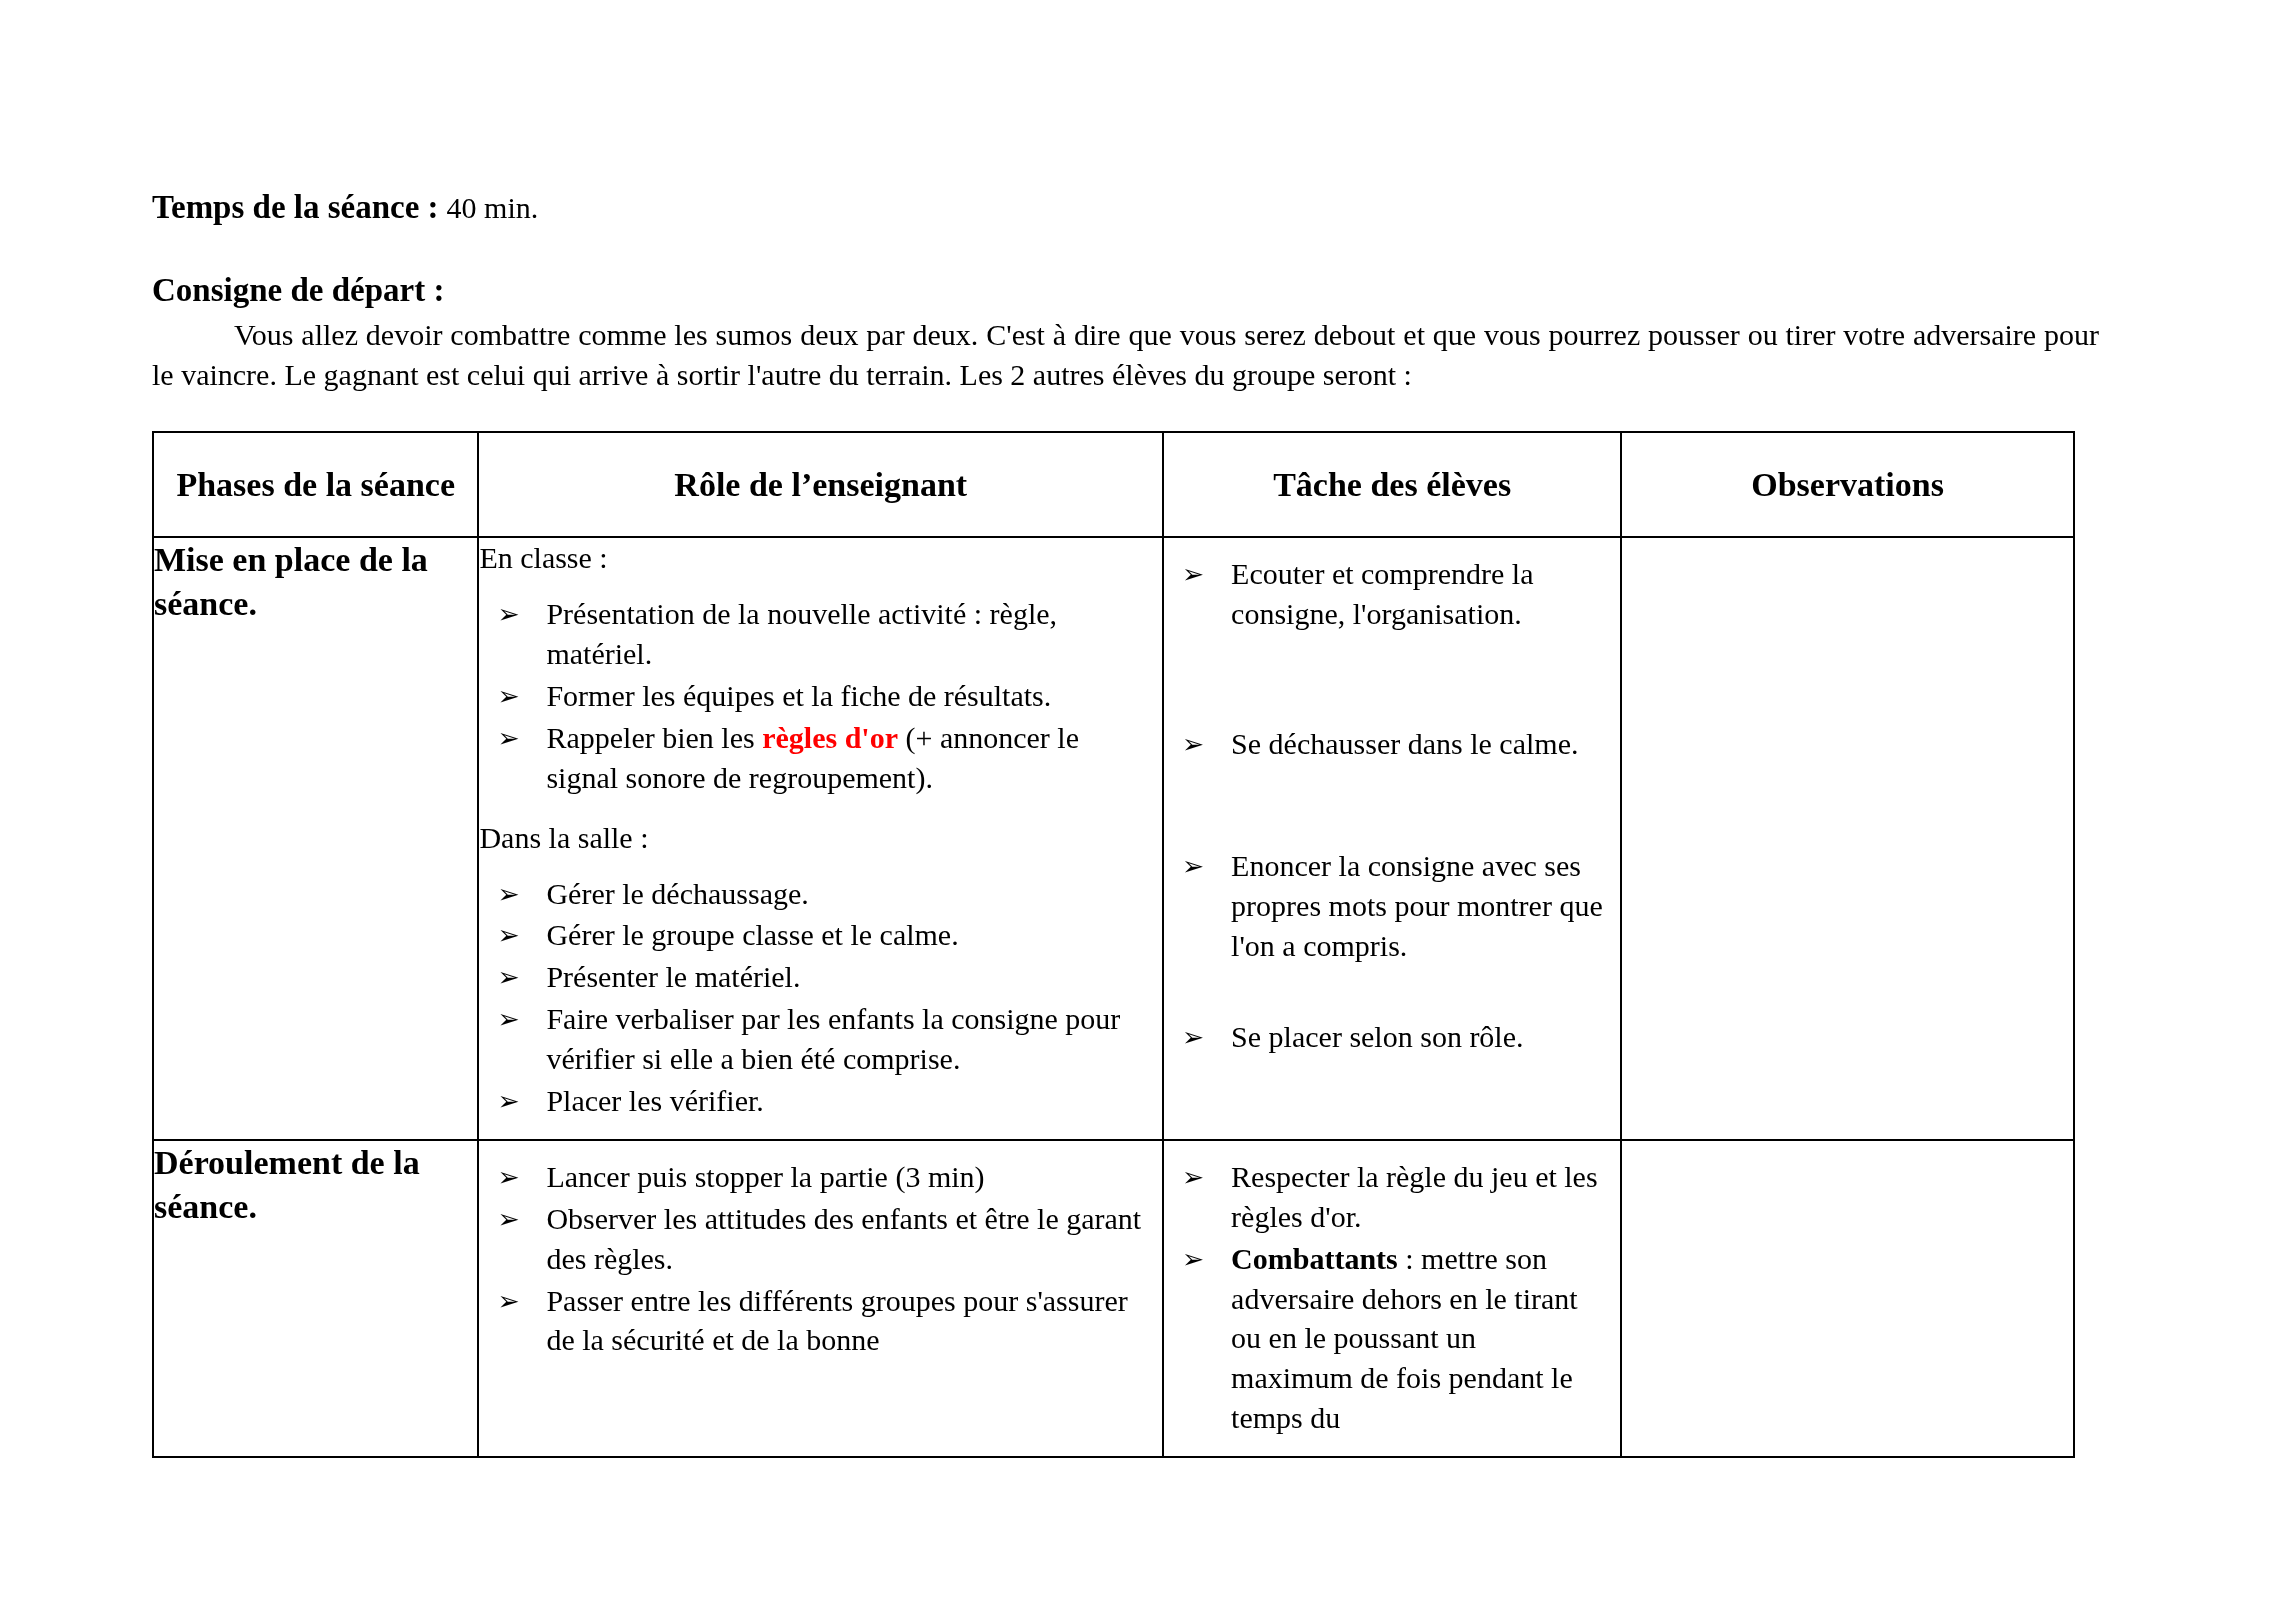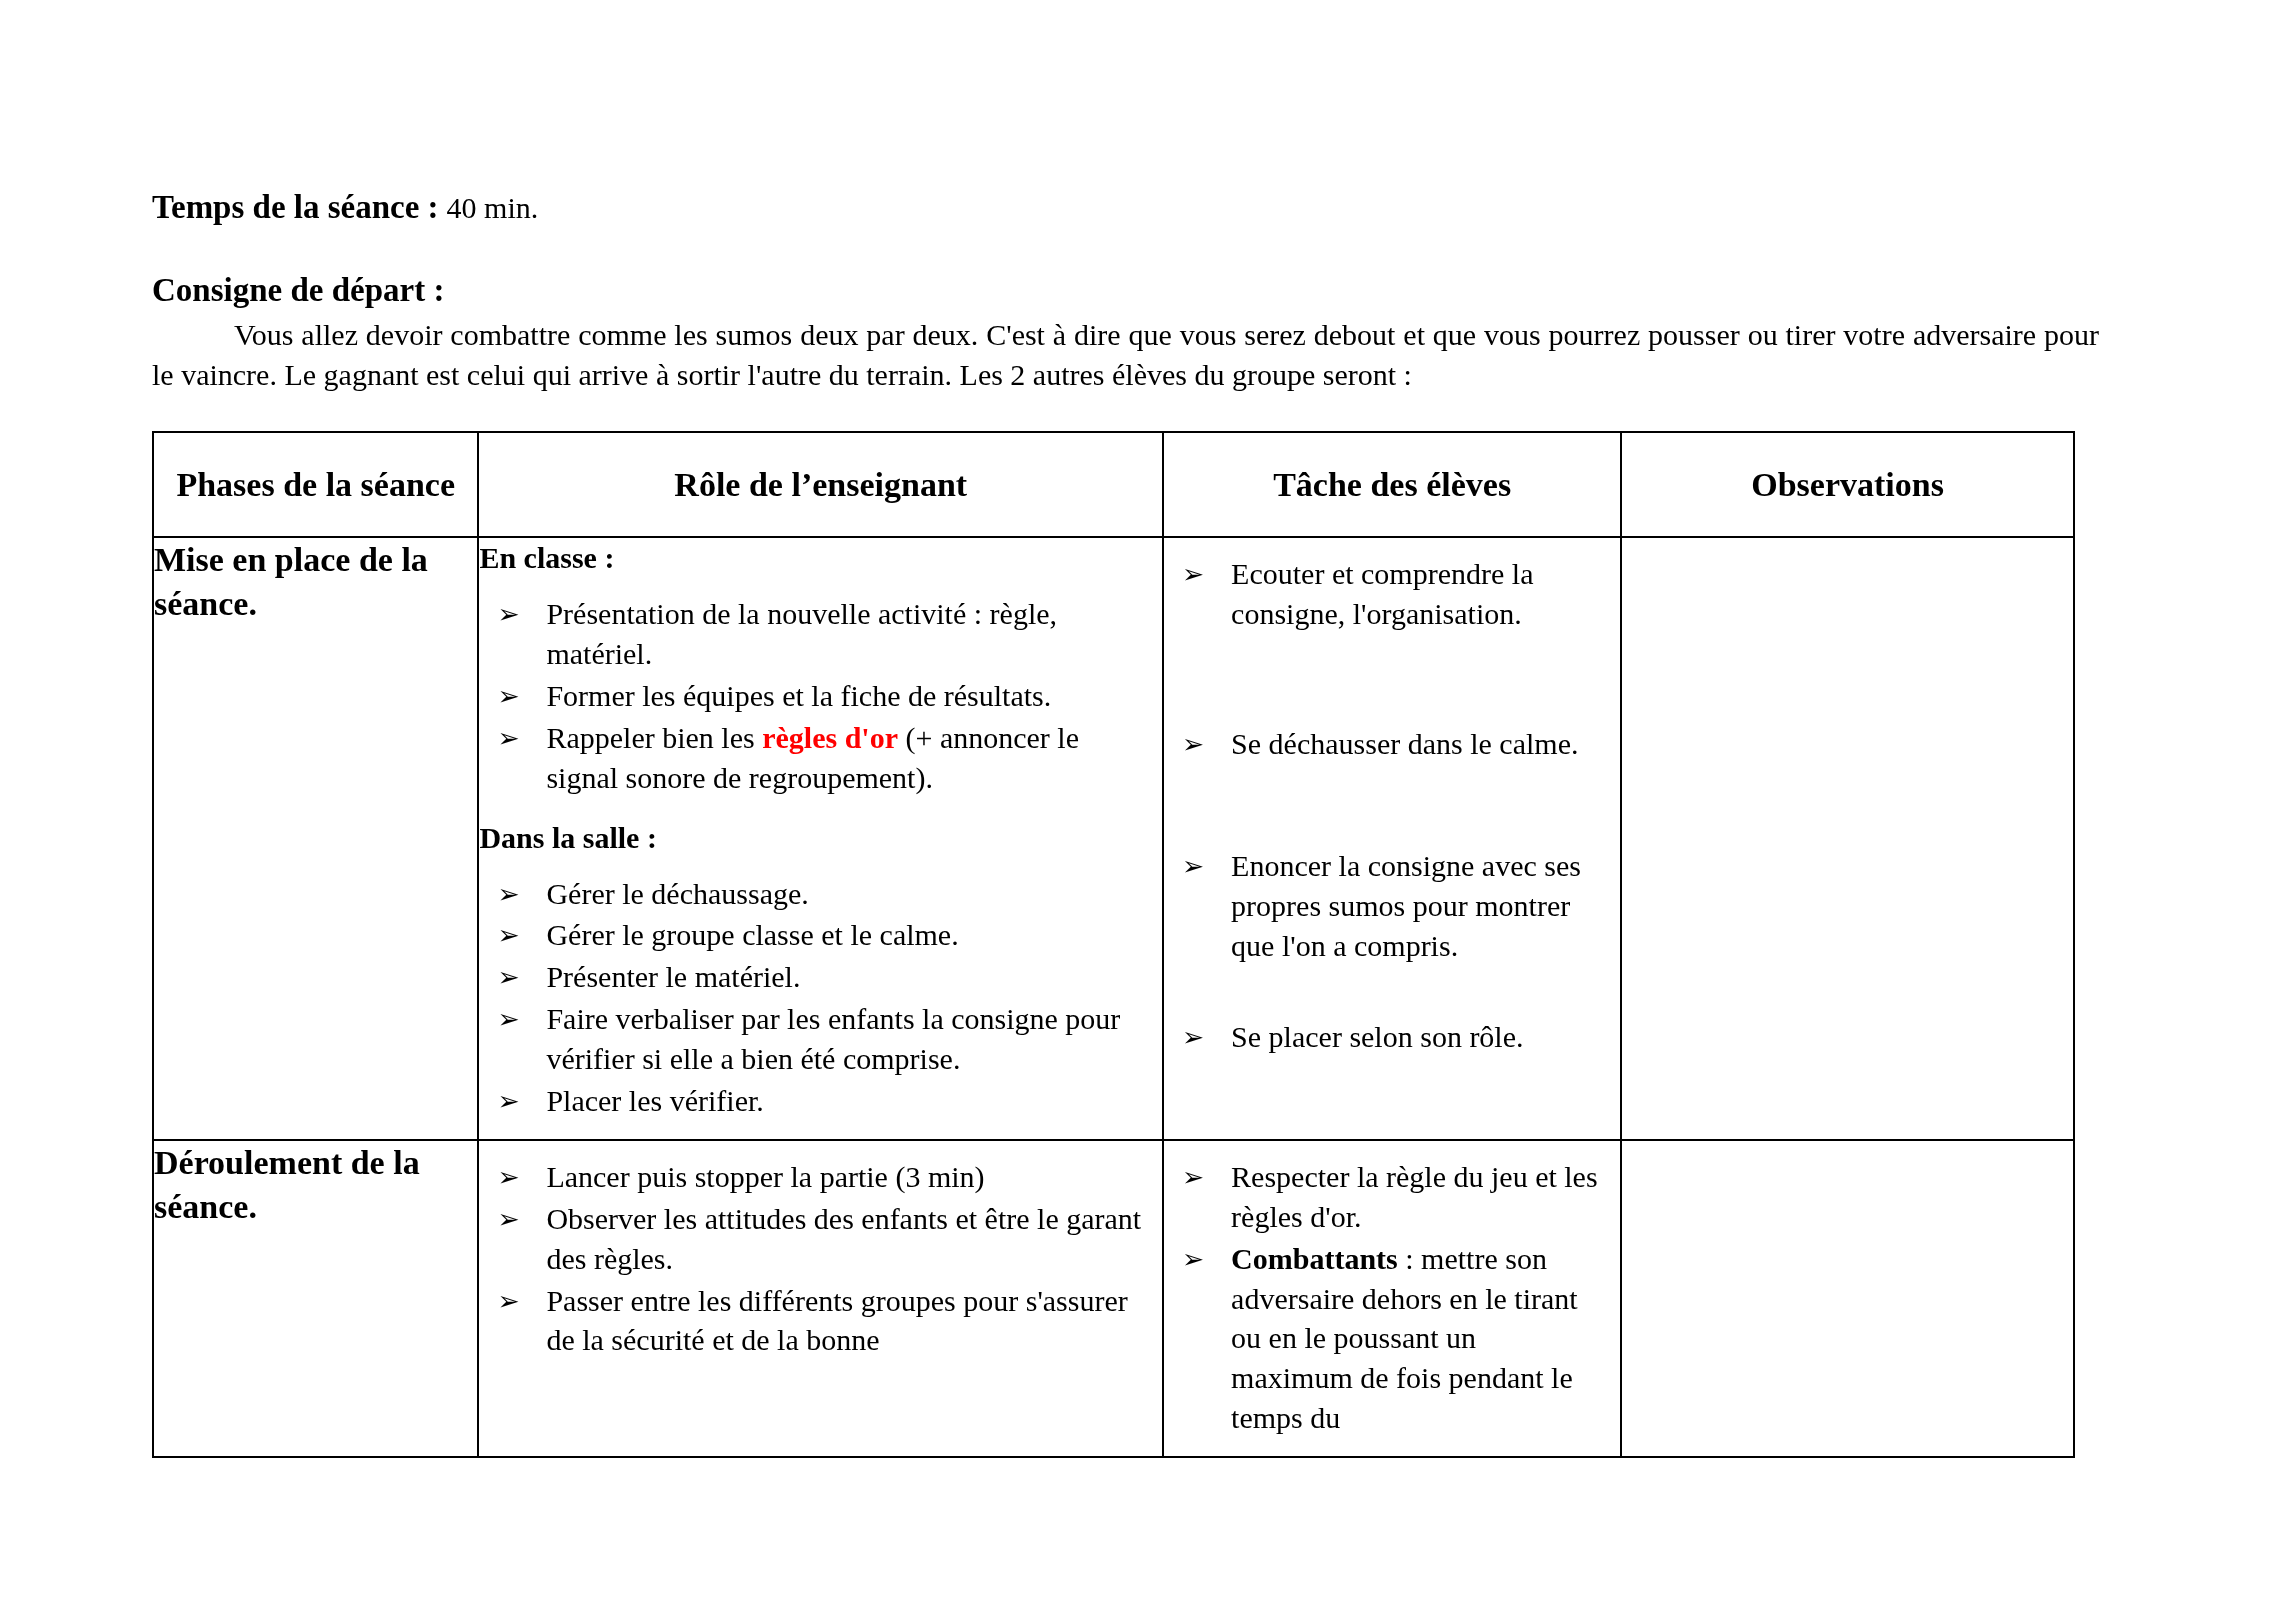--- a/index.html
+++ b/index.html
@@ -138,21 +138,21 @@
     top: 0;
     font-size: 26.5px;
     line-height: 1.5;
     font-family: "DejaVu Sans", sans-serif;
   }
   ul.arrow-list > li.spaced-lg { margin-top: 90px; }
   ul.arrow-list > li.spaced-md { margin-top: 82px; }
   ul.arrow-list > li.spaced-sm { margin-top: 51px; }
 
   .subhead {
-    font-weight: bold;
+    font-weight: normal;
     font-size: 30px;
     line-height: 1.33;
     margin: 0;
   }
   .subhead.second { margin-top: 2px; }
 
   .red-bold {
     color: #ff0000;
     font-weight: bold;
   }
@@ -206,21 +206,21 @@
             <li>Présenter le matériel.</li>
             <li>Faire verbaliser par les enfants la consigne pour vérifier si elle a bien été comprise.</li>
             <li>Placer les vérifier.</li>
           </ul>
         </td>
 
         <td class="cell">
           <ul class="arrow-list">
             <li>Ecouter et comprendre la consigne, l'organisation.</li>
             <li class="spaced-lg">Se déchausser dans le calme.</li>
-            <li class="spaced-md">Enoncer la consigne avec ses propres sumos pour montrer que l'on a compris.</li>
+            <li class="spaced-md">Enoncer la consigne avec ses propres mots pour montrer que l'on a compris.</li>
             <li class="spaced-sm">Se placer selon son rôle.</li>
           </ul>
         </td>
 
         <td class="cell"></td>
       </tr>
 
       <tr class="row-2">
         <td class="cell cell-phase">
           <div class="phase-label">Déroulement de la séance.</div>

